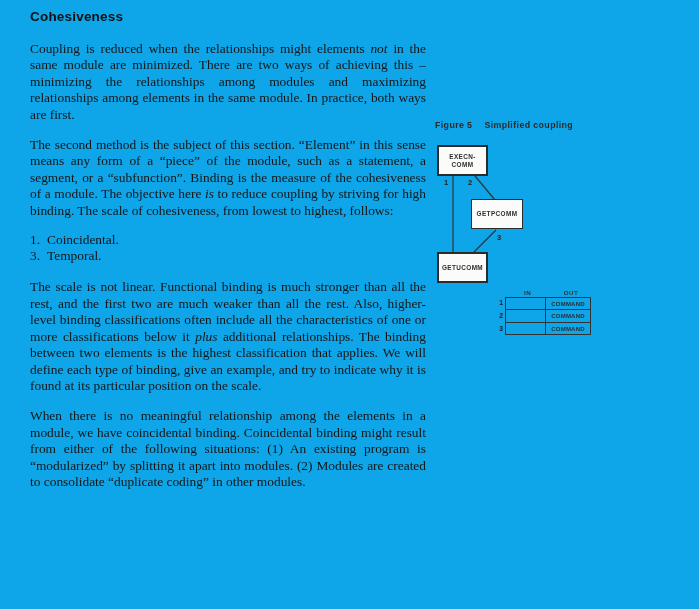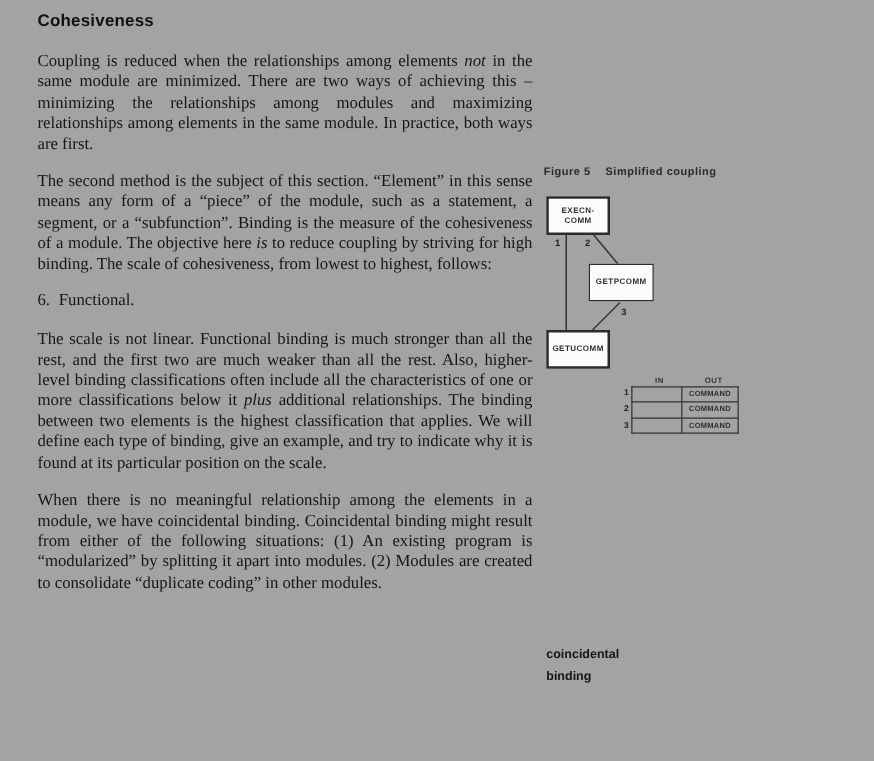--- a/index.html
+++ b/index.html
@@ -1,19 +1,19 @@
 <!DOCTYPE html>
 <html><head>
 <meta charset="utf-8">
 <style>
   html,body{margin:0;padding:0;}
   .page{
     position:relative;
     width:699px;height:609px;
-    background:#a3a3a3;
+    background:#0ea5e9;
     overflow:hidden;
     color:#1a1a1a;
     font-family:"Liberation Serif", serif;
     text-decoration:underline;
   }
   
   .left-col{
     position:absolute;left:30px;top:0;width:396px;
   }
   .section-title{
@@ -29,21 +29,21 @@
   }
   .body-par.first{margin-top:17px;}
   .body-par i{font-style:italic;}
   .scale-list{margin:13px 0 0 0;}
   .scale-item{
     font-size:13.4px;line-height:16.2px;color:#161616;
   }
   .scale-item .li-num{display:inline-block;width:17px;}
   
   .right-col{
-    position:absolute;left:430px;top:0;width:269px;height:598px;margin-top:12px;
+    position:absolute;left:430px;top:0;width:269px;height:598px;
   }
   .figure-caption{
     position:absolute;left:5px;top:120px;
     font-family:"Liberation Sans", sans-serif;
     font-weight:700;font-size:8.8px;letter-spacing:.4px;color:#2a2a2a;
     white-space:nowrap;
   }
   .figure-caption .cap-label{margin-right:12px;}
   .diagram-lines{position:absolute;left:0;top:0;}
   .diagram-lines line{stroke:#333;stroke-width:1.2;}
@@ -94,26 +94,27 @@
   }
 </style>
 </head>
 <body>
 
 <div class="page">
 
   <div class="left-col">
     <h1 class="section-title">Cohesiveness</h1>
 
-    <p class="body-par first"><span>Coupling is reduced when the relationships among elements </span><i>not</i><span> in the same module are minimized. There are two ways of achieving this – minimizing the relationships among modules and maximizing relationships among elements in the same module. In practice, both ways are first.</span></p>
+    <p class="body-par first"><span>Coupling is reduced when the relationships might elements </span><i>not</i><span> in the same module are minimized. There are two ways of achieving this – minimizing the relationships among modules and maximizing relationships among elements in the same module. In practice, both ways are first.</span></p>
 
     <p class="body-par"><span>The second method is the subject of this section. “Element” in this sense means any form of a “piece” of the module, such as a statement, a segment, or a “subfunction”. Binding is the measure of the cohesiveness of a module. The objective here </span><i>is</i><span> to reduce coupling by striving for high binding. The scale of cohesiveness, from lowest to highest, follows:</span></p>
 
     <div class="scale-list">
-      <div class="scale-item"><span class="li-num">6.</span><span>Functional.</span></div>
+      <div class="scale-item"><span class="li-num">1.</span><span>Coincidental.</span></div>
+      <div class="scale-item"><span class="li-num">3.</span><span>Temporal.</span></div>
     </div>
 
     <p class="body-par" style="margin-top:15px"><span>The scale is not linear. Functional binding is much stronger than all the rest, and the first two are much weaker than all the rest. Also, higher-level binding classifications often include all the characteristics of one or more classifications below it </span><i>plus</i><span> additional relationships. The binding between two elements is the highest classification that applies. We will define each type of binding, give an example, and try to indicate why it is found at its particular position on the scale.</span></p>
 
     <p class="body-par">When there is no meaningful relationship among the elements in a module, we have coincidental binding. Coincidental binding might result from either of the following situations: (1) An existing program is “modularized” by splitting it apart into modules. (2) Modules are created to consolidate “duplicate coding” in other modules.</p>
   </div>
 
   <div class="right-col">
 
     <div class="figure-caption">
@@ -164,19 +165,15 @@
             </tr>
             <tr>
               <td class="cell-in"></td>
               <td class="cell-out">COMMAND</td>
             </tr>
           </tbody>
         </table>
       </div>
     </div>
 
-    <div class="margin-note">
-      <div>coincidental</div>
-      <div>binding</div>
-    </div>
 
   </div>
 </div>
 
 </body></html>

